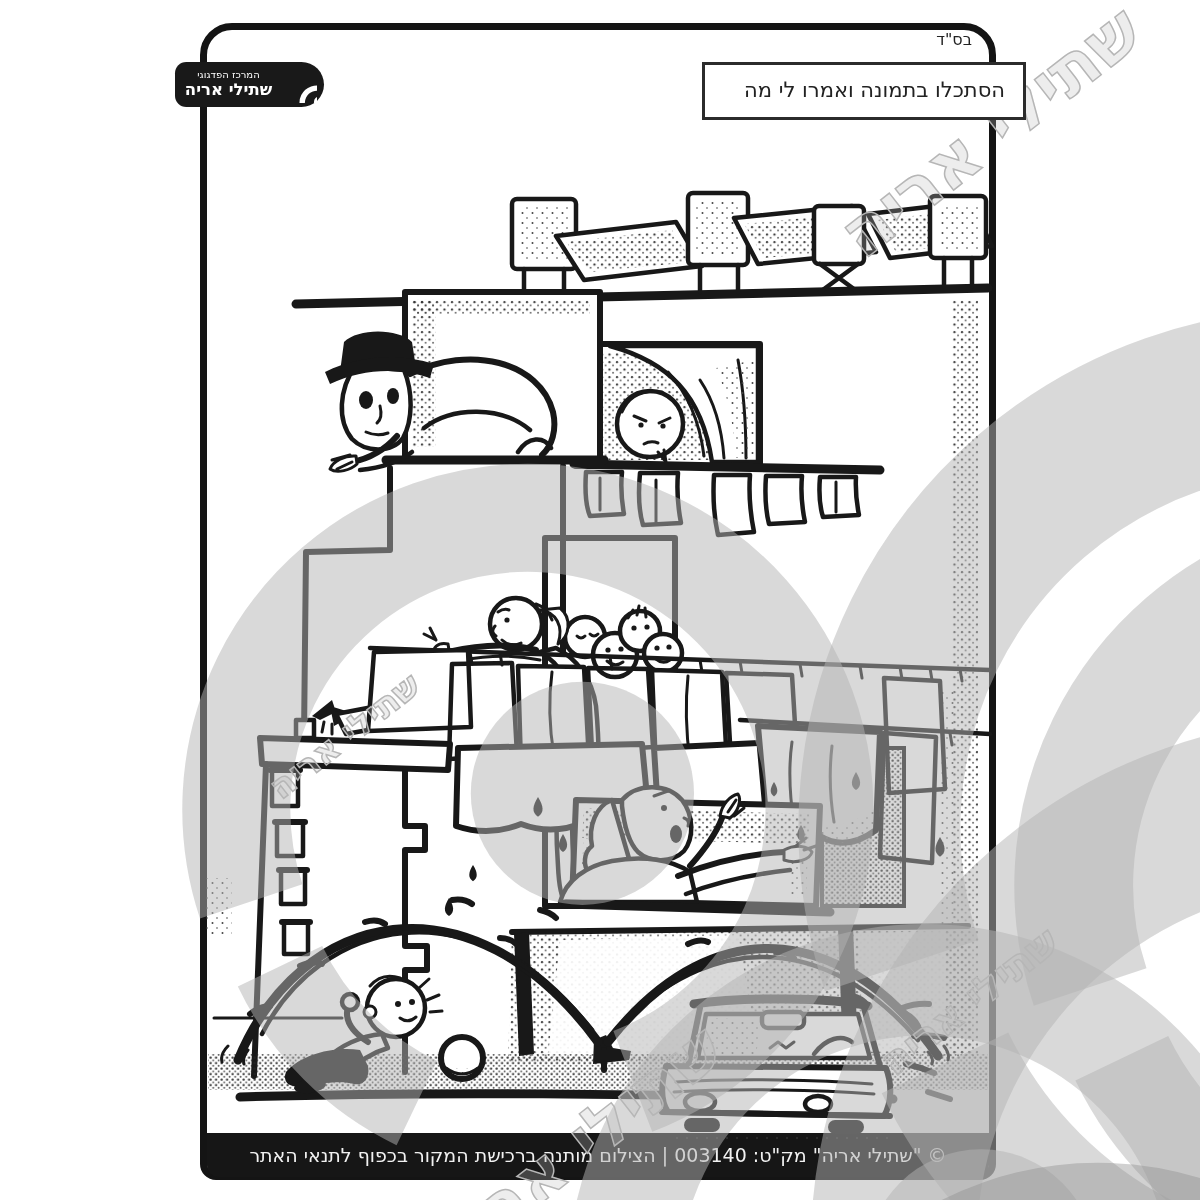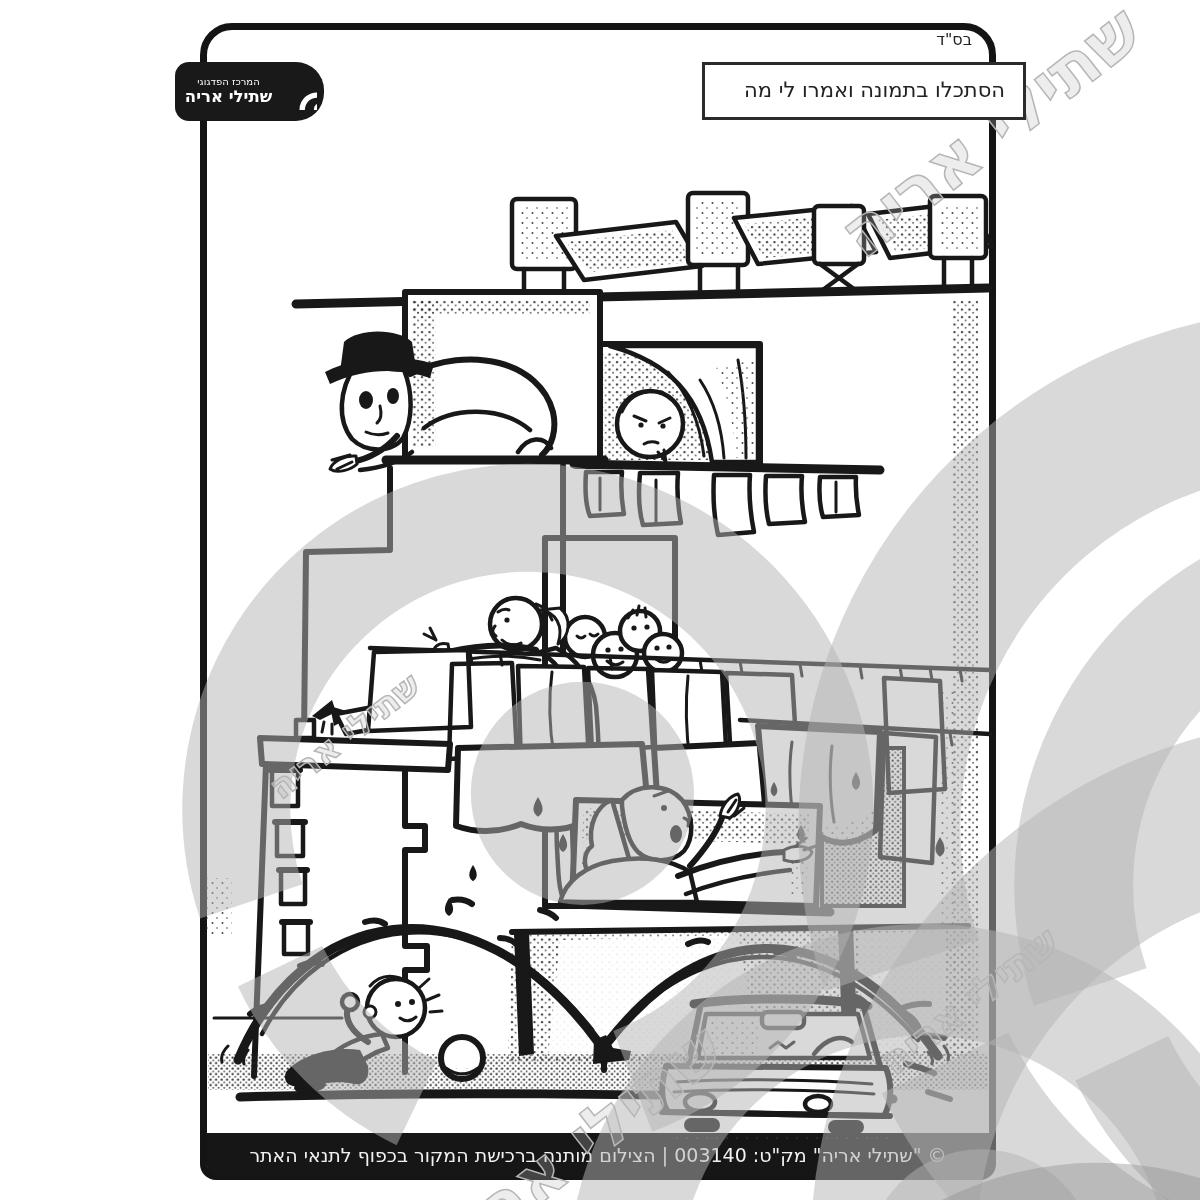--- a/index.html
+++ b/index.html
@@ -8,21 +8,21 @@
   .frame{position:absolute;left:200px;top:23px;width:796px;height:1157px;
          border:7px solid #141414;border-radius:32px 32px 16px 16px;box-sizing:border-box;}
   .footer{position:absolute;left:207px;top:1133px;width:782px;height:44px;background:#161616;
           color:#f1f1f1;display:flex;align-items:center;justify-content:center;
           font-size:19px;direction:rtl;border-radius:0 0 12px 12px;}
   .bsd{position:absolute;left:880px;top:30px;width:92px;text-align:right;
        font-size:16px;color:#222;direction:rtl;}
   .qbox{position:absolute;left:702px;top:62px;width:324px;box-sizing:border-box;
         border:3px solid #2b2b2b;background:#fff;padding:9px 18px 10px;direction:rtl;
         text-align:right;font-size:21px;line-height:1.55;color:#222;}
-  .badge{position:absolute;left:175px;top:62px;width:149px;height:59px;background:#191919;
+  .badge{position:absolute;left:175px;top:62px;width:149px;height:45px;background:#191919;
          border-radius:14px 28px 28px 14px;display:flex;direction:rtl;align-items:center;
          gap:5px;padding:0 7px 0 6px;box-sizing:border-box;z-index:5;}
   .badge-text{display:flex;flex-direction:column;align-items:center;color:#fff;flex:1;}
   .badge-small{font-size:10px;line-height:1;}
   .badge-big{font-size:16.5px;font-weight:bold;line-height:1.15;margin-top:1px;}
   .art{position:absolute;left:0;top:0;width:1200px;height:1200px;pointer-events:none;}
   
   .ln{fill:none;stroke:#181818;stroke-width:4.5;stroke-linecap:round;stroke-linejoin:round;}
   .t3{stroke-width:3;} .t6{stroke-width:6;} .t9{stroke-width:9;}
   .wf{fill:#ffffff;} .bf{fill:#181818;stroke:none;}

